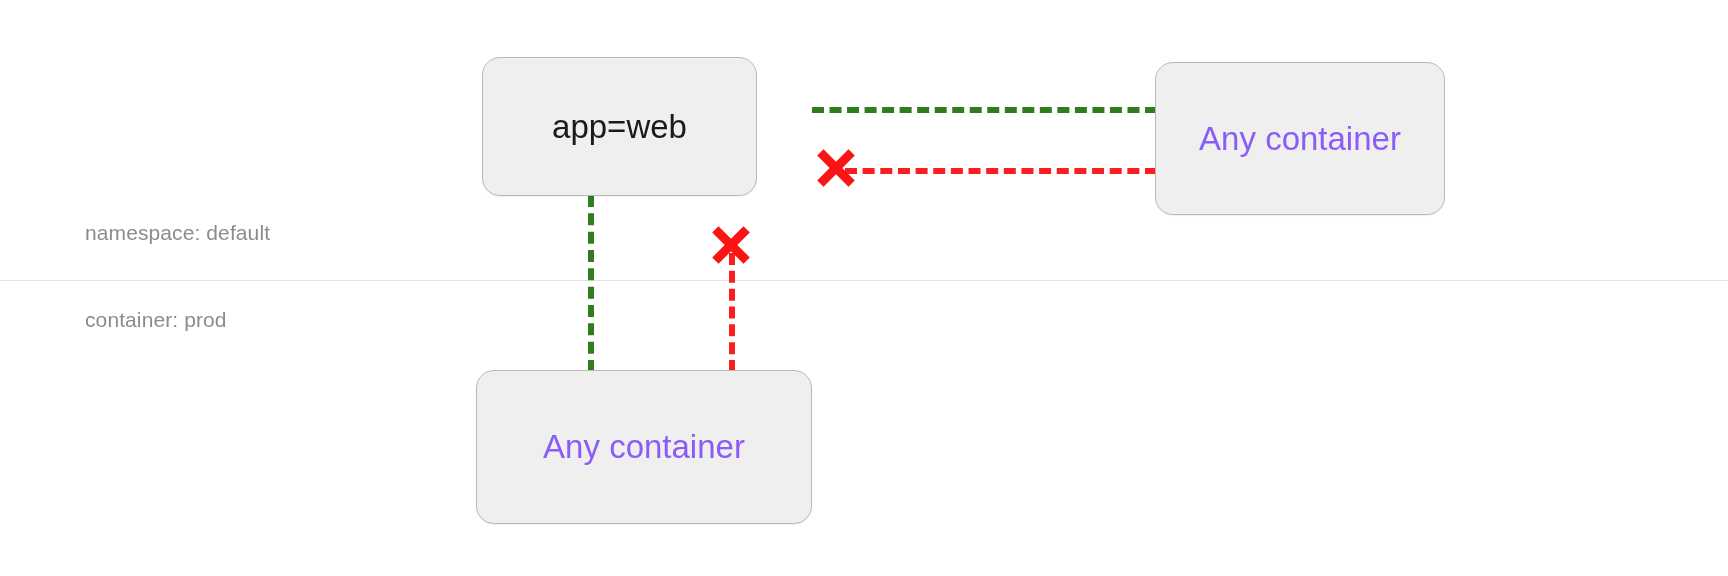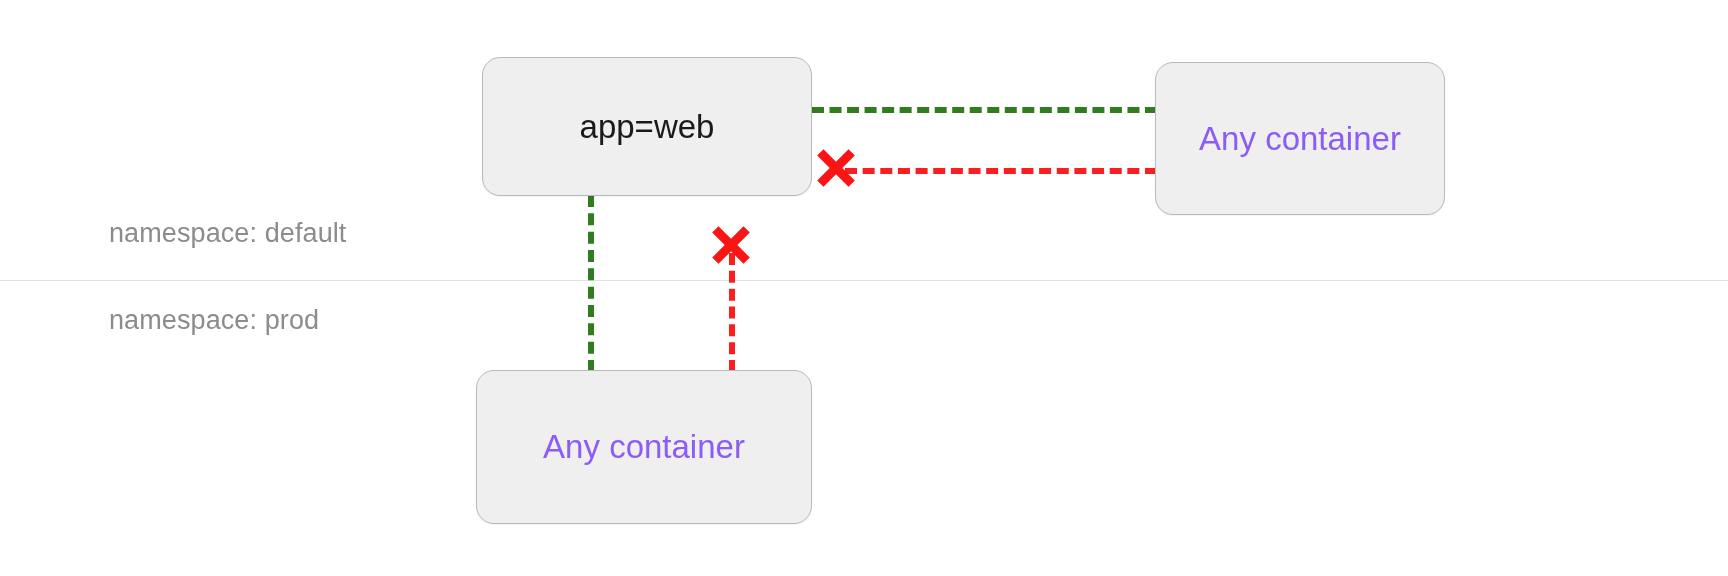--- a/index.html
+++ b/index.html
@@ -24,25 +24,24 @@
     left: 0;
     width: 1728px;
     height: 1px;
     background: #e3e3e3;
   }
 
   
   .ns-label {
     position: absolute;
     color: #8c8c8c;
-    font-size: 27px;
+    font-size: 21px;
     line-height: 32px;
     white-space: nowrap;
     letter-spacing: 0.1px;
-    margin-left: 24px;
   }
 
   
   .node-box {
     position: absolute;
     box-sizing: border-box;
     background: #efeff0;
     border: 1px solid #b9b9b9;
     border-radius: 18px;
     display: flex;
@@ -85,31 +84,31 @@
 </style>
 </head>
 <body>
 
 <div id="canvas">
 
   <div class="ns-divider" style="top:280px;"></div>
 
   <div class="ns-label" style="left:85px; top:217px;">namespace: default</div>
 
-  <div class="ns-label" style="left:85px; top:304px;">namespace: prod</div>
+  <div class="ns-label" style="left:85px; top:304px;">container: prod</div>
 
   <div class="edge edge-h edge-allow" style="left:812px; top:107px; width:345px;"></div>
 
   <div class="edge edge-h edge-deny" style="left:845px; top:168px; width:312px;"></div>
 
   <div class="edge edge-v edge-allow" style="left:588px; top:195px; height:177px;"></div>
 
   <div class="edge edge-v edge-deny" style="left:729px; top:253px; height:119px;"></div>
 
-  <div class="node-box" style="left:482px; top:57px; width:330px; height:139px;">
+  <div class="node-box" style="left:482px; top:57px; width:275px; height:139px;">
     <span class="node-label dark">app=web</span>
   </div>
 
   <div class="node-box" style="left:1155px; top:62px; width:290px; height:153px;">
     <span class="node-label muted">Any container</span>
   </div>
 
   <div class="node-box" style="left:476px; top:370px; width:336px; height:154px;">
     <span class="node-label muted">Any container</span>
   </div>

